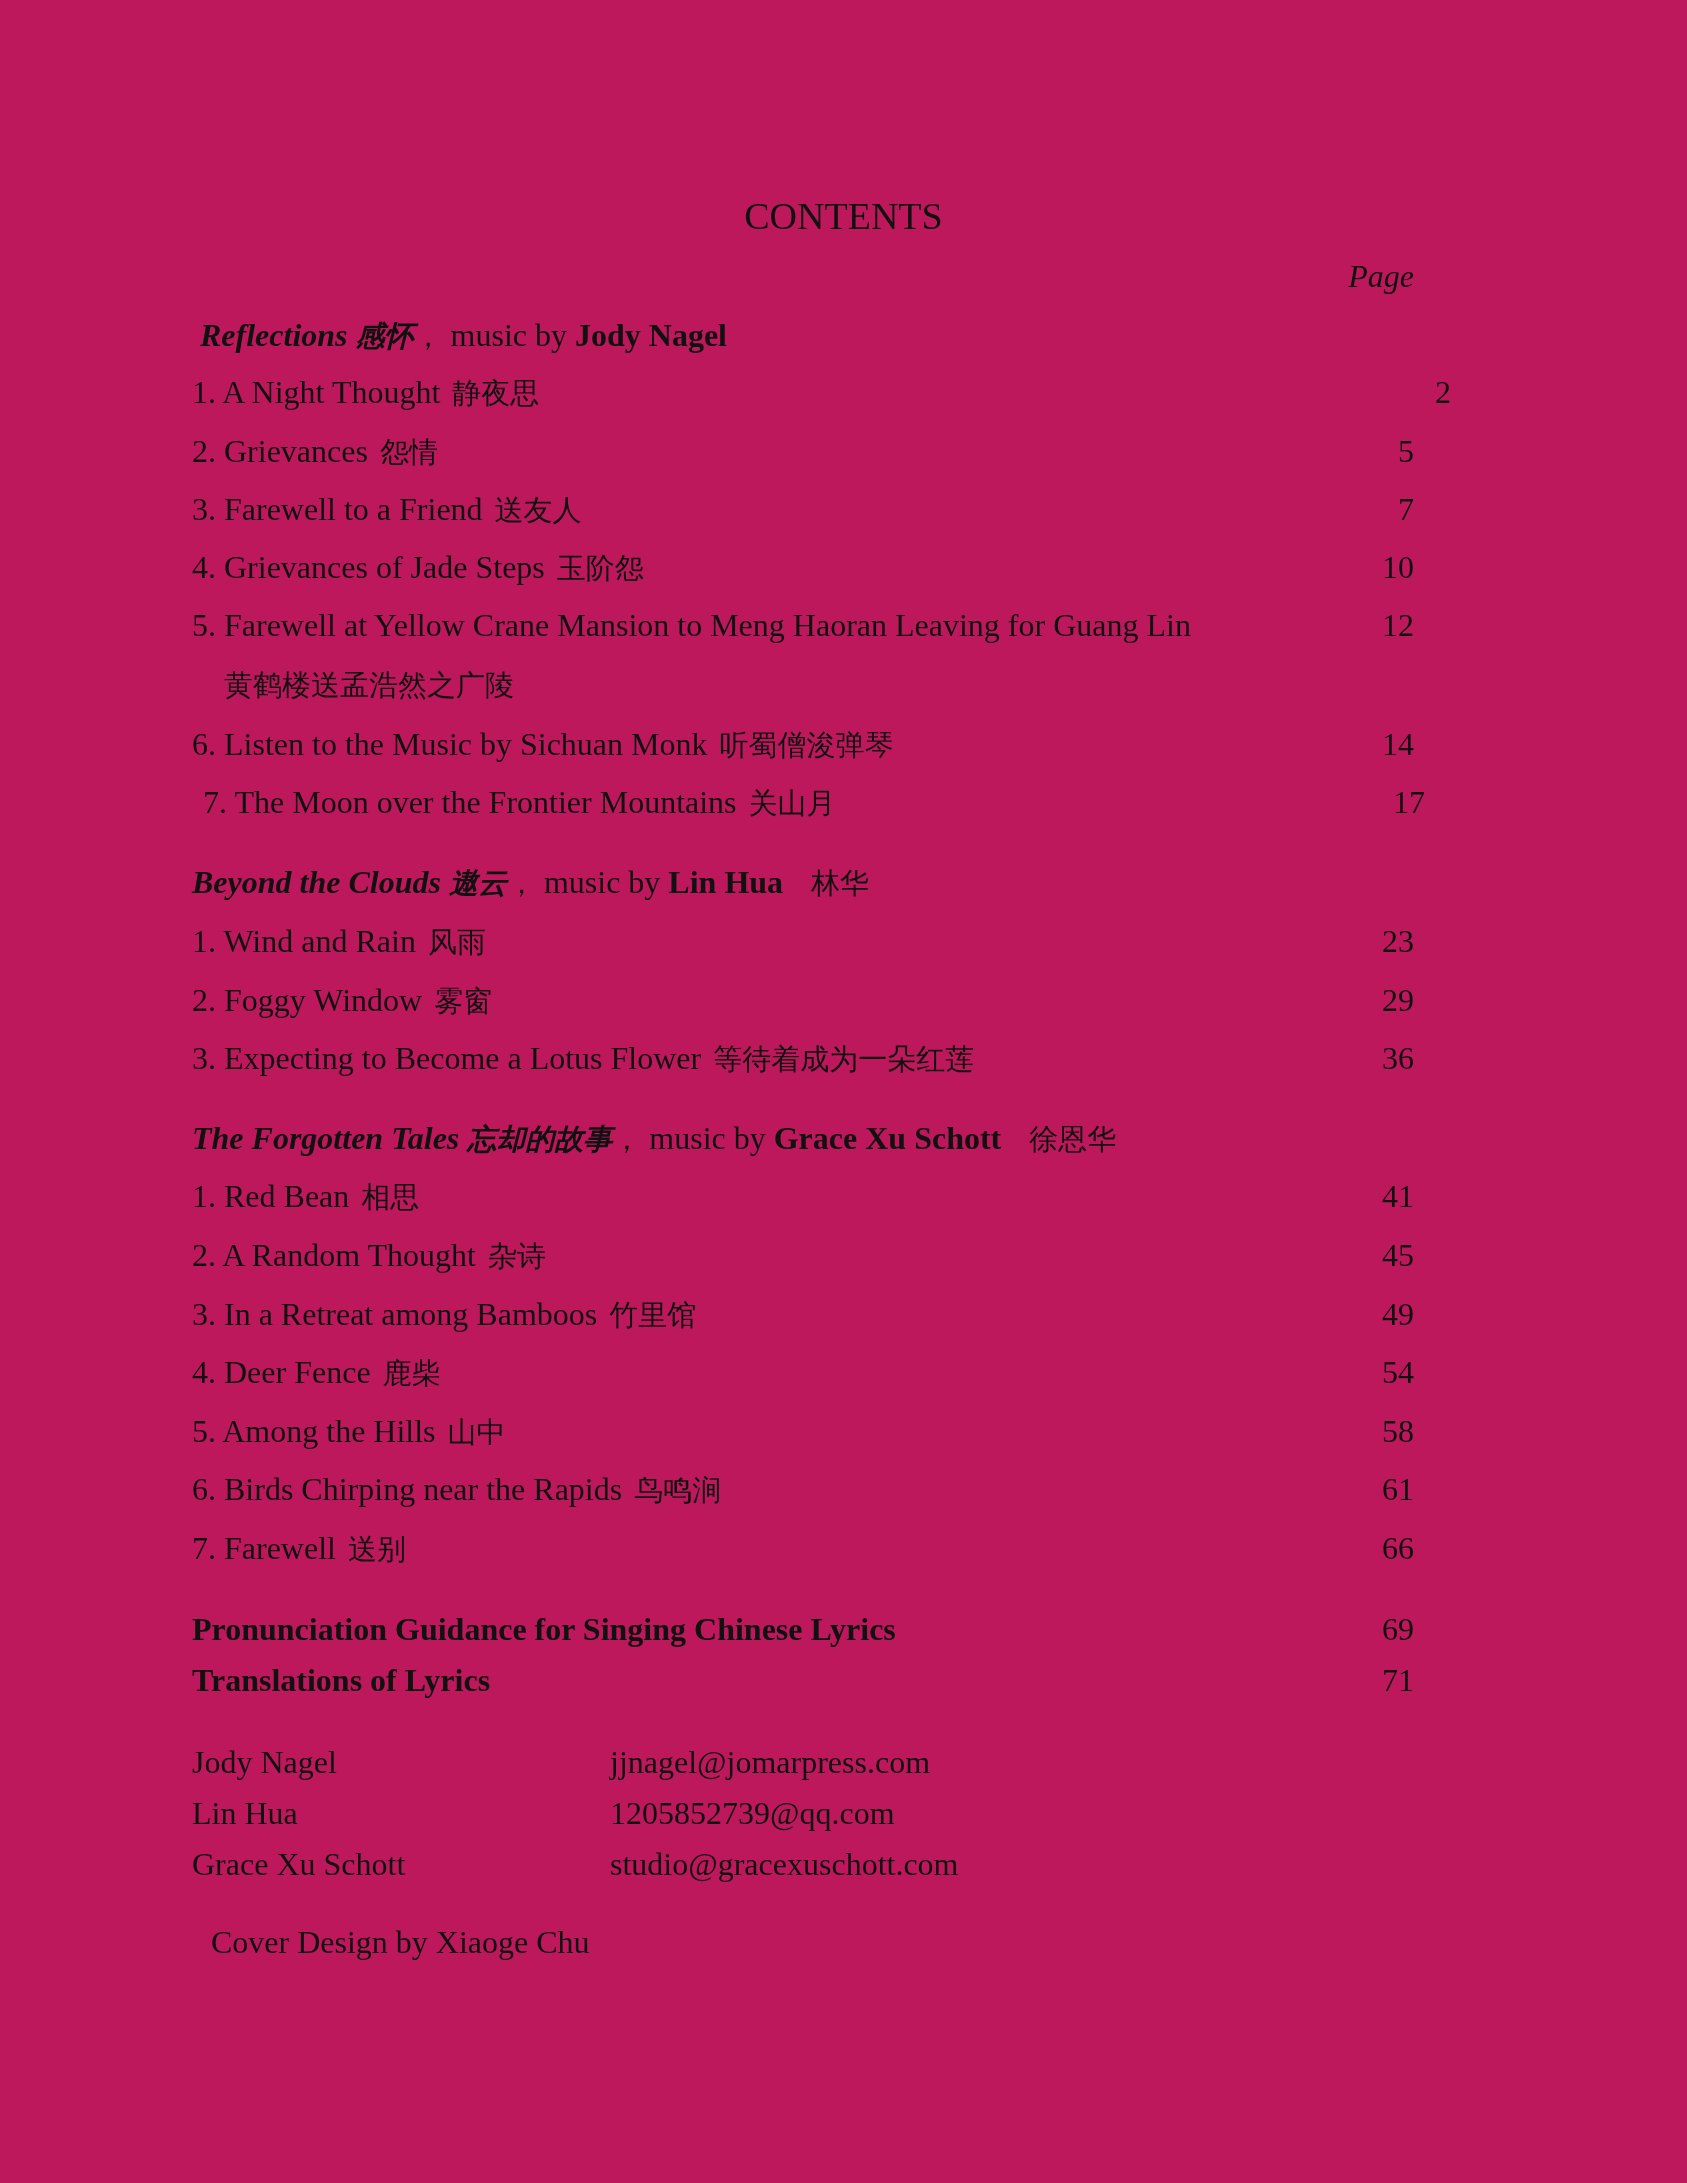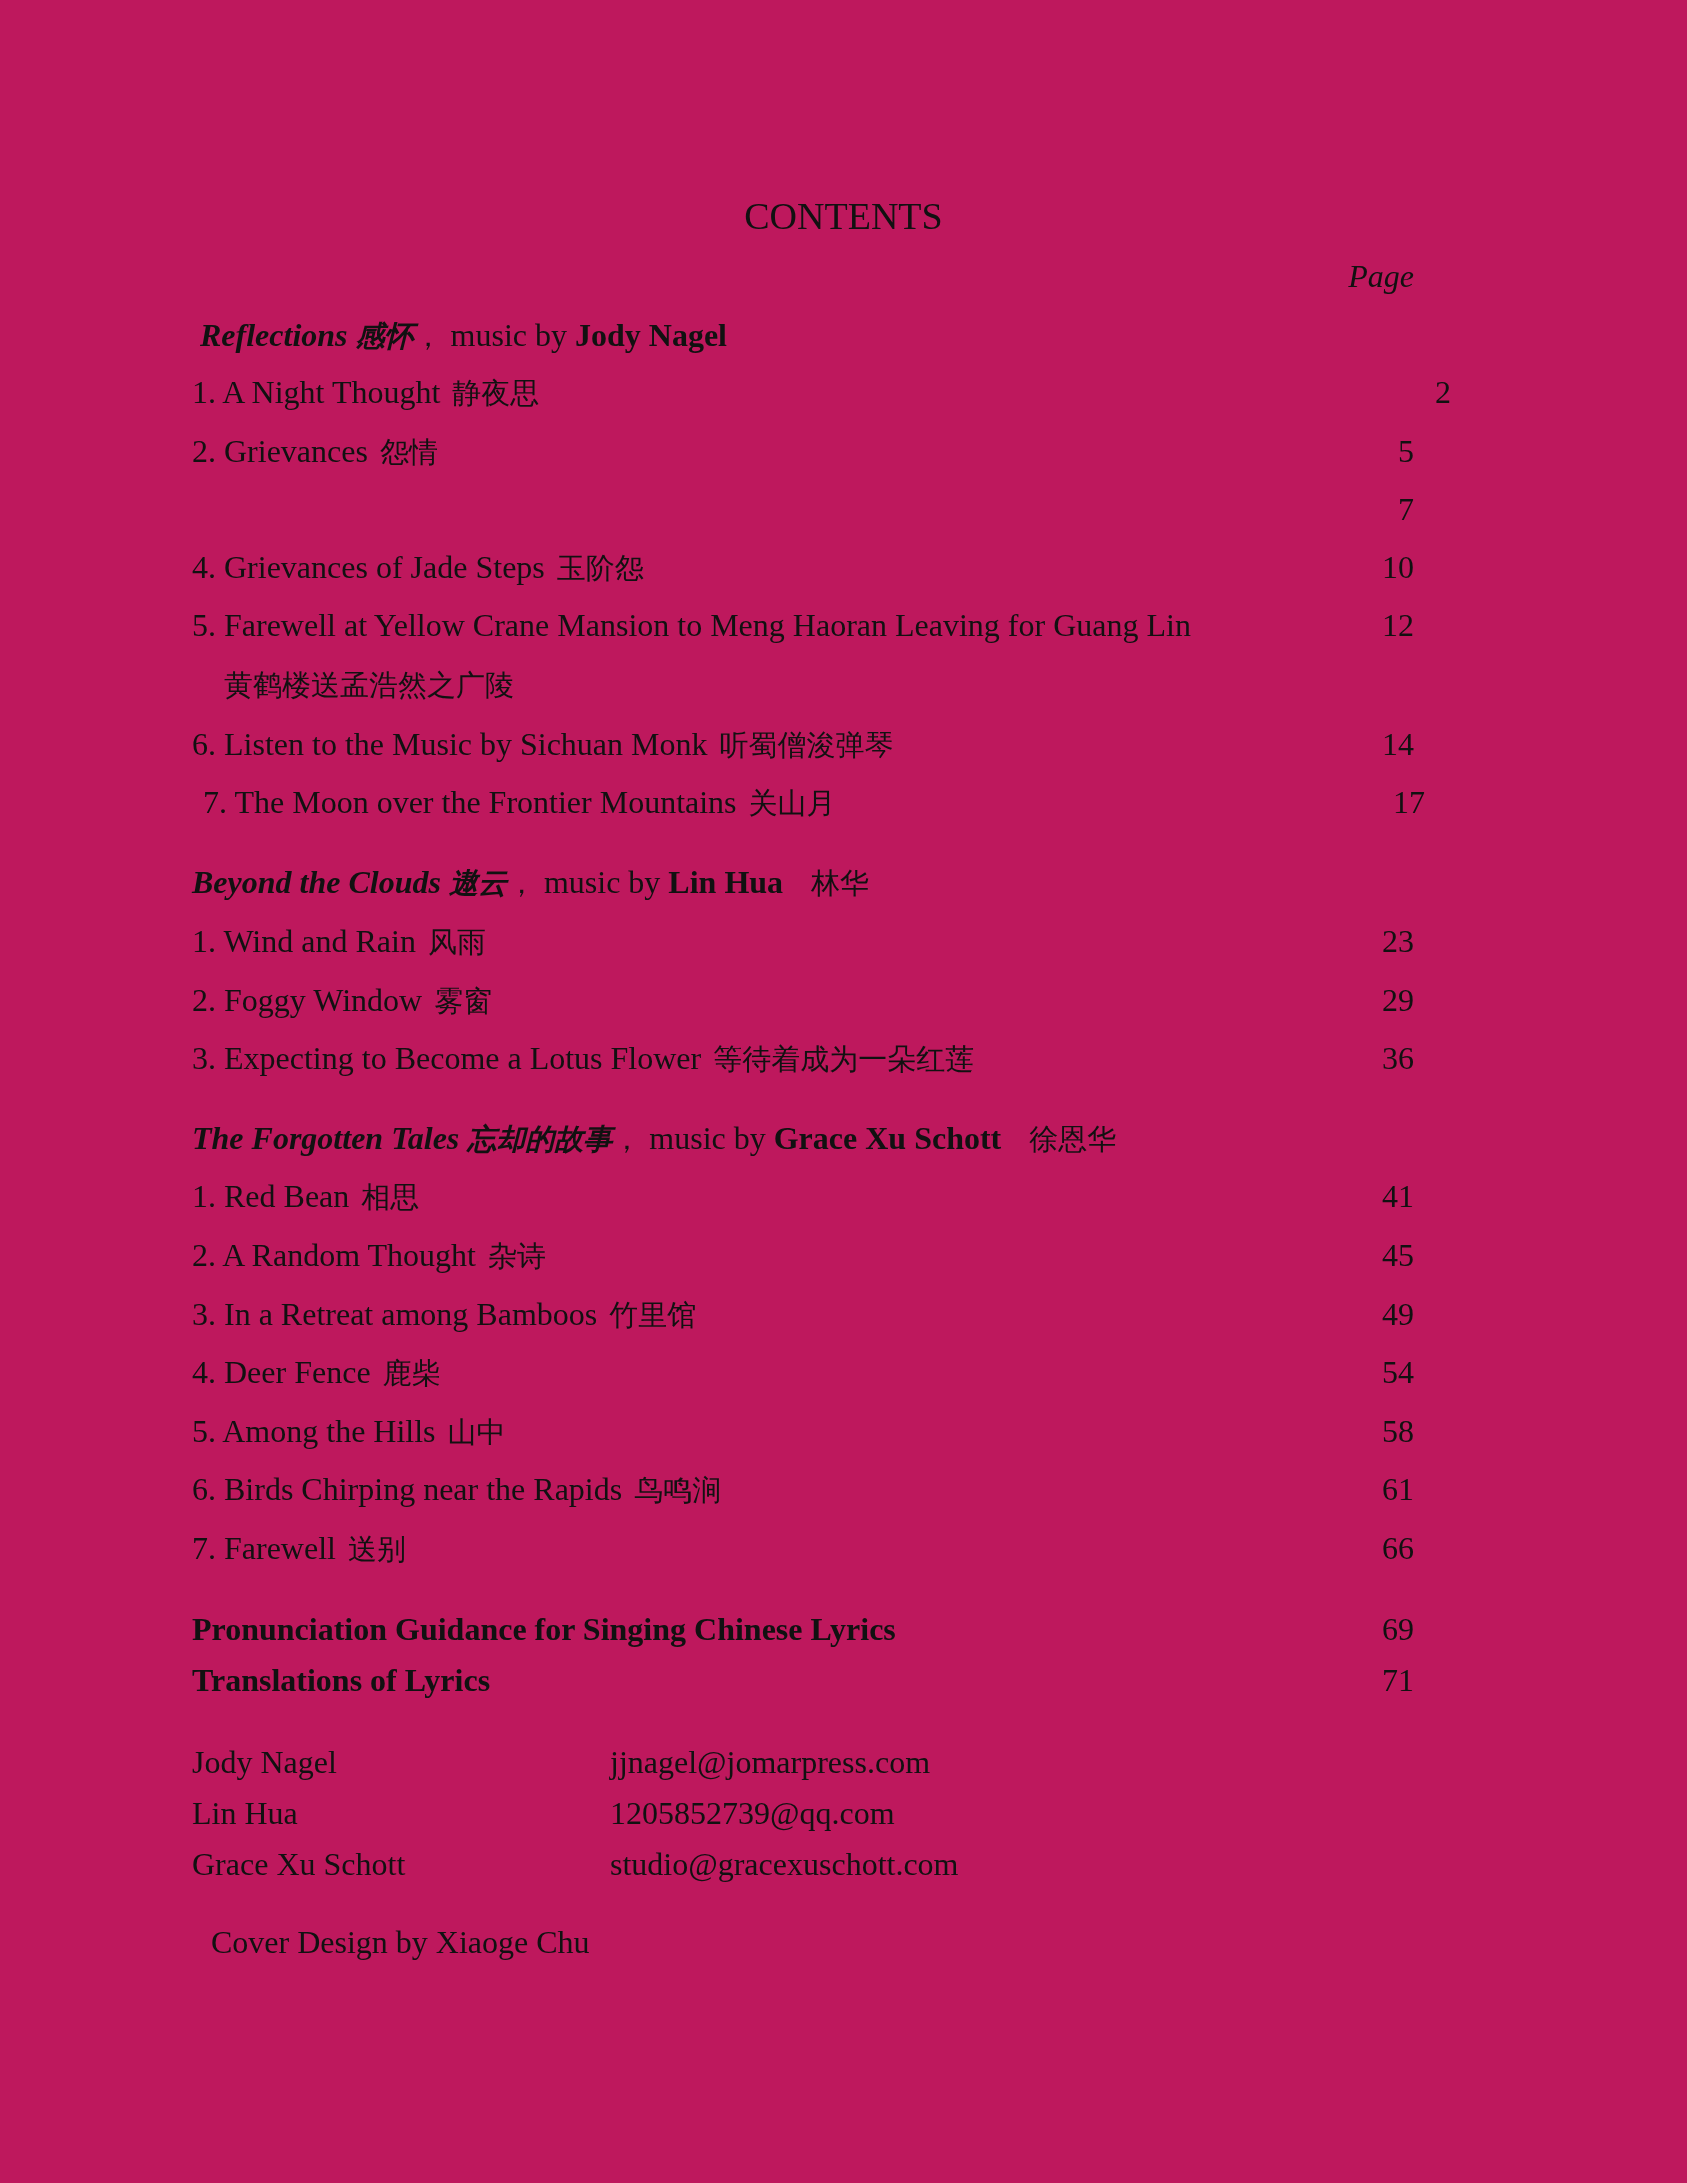--- a/index.html
+++ b/index.html
@@ -39,20 +39,21 @@
 
   <div class="line" style="top:369px;padding-left:37px;">
     <span class="entry-text"><span>1. A Night Thought</span><span class="cn">静夜思</span></span>
     <span class="entry-num">2</span>
   </div>
   <div class="line" style="top:428px;">
     <span class="entry-text"><span>2. Grievances</span><span class="cn">怨情</span></span>
     <span class="entry-num">5</span>
   </div>
   <div class="line" style="top:486px;">
+    <span class="entry-text"><span>3. Farewell to a Friend</span><span class="cn">送友人</span></span>
     <span class="entry-num">7</span>
   </div>
   <div class="line" style="top:544px;">
     <span class="entry-text"><span>4. Grievances of Jade Steps</span><span class="cn">玉阶怨</span></span>
     <span class="entry-num">10</span>
   </div>
   <div class="line" style="top:602px;">
     <span class="entry-text"><span>5. Farewell at Yellow Crane Mansion to Meng Haoran Leaving for Guang Lin</span></span>
     <span class="entry-num">12</span>
   </div>

